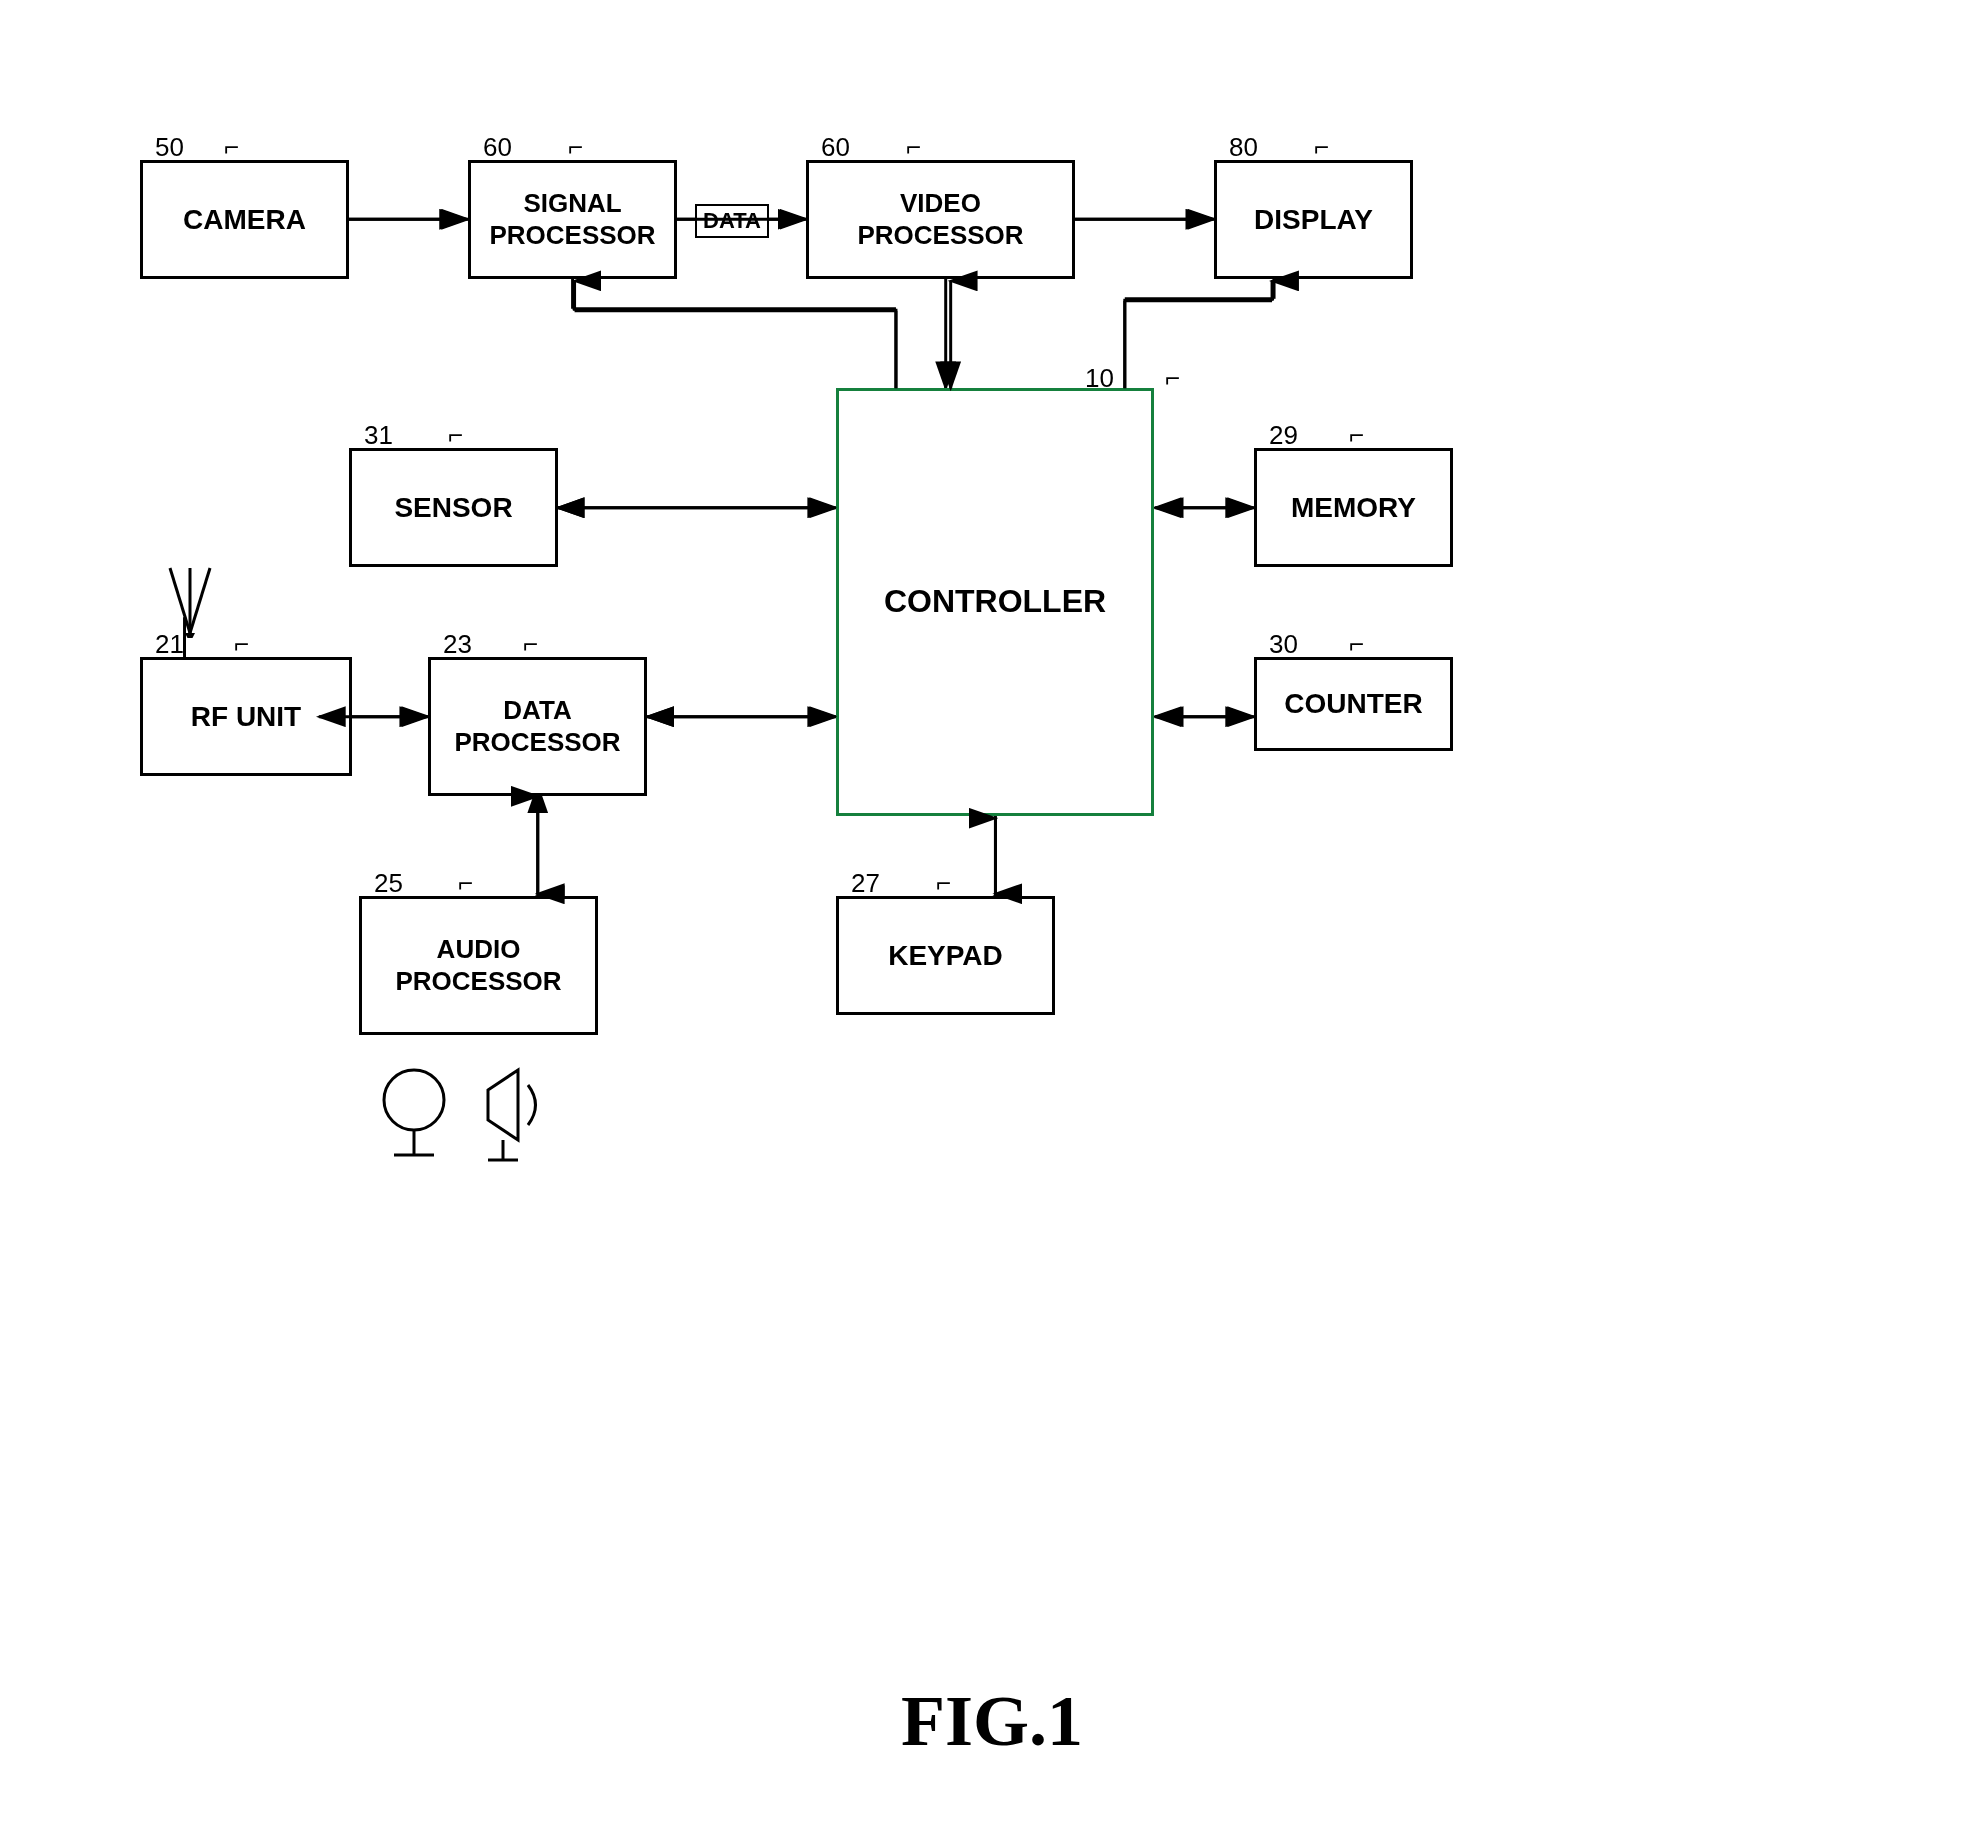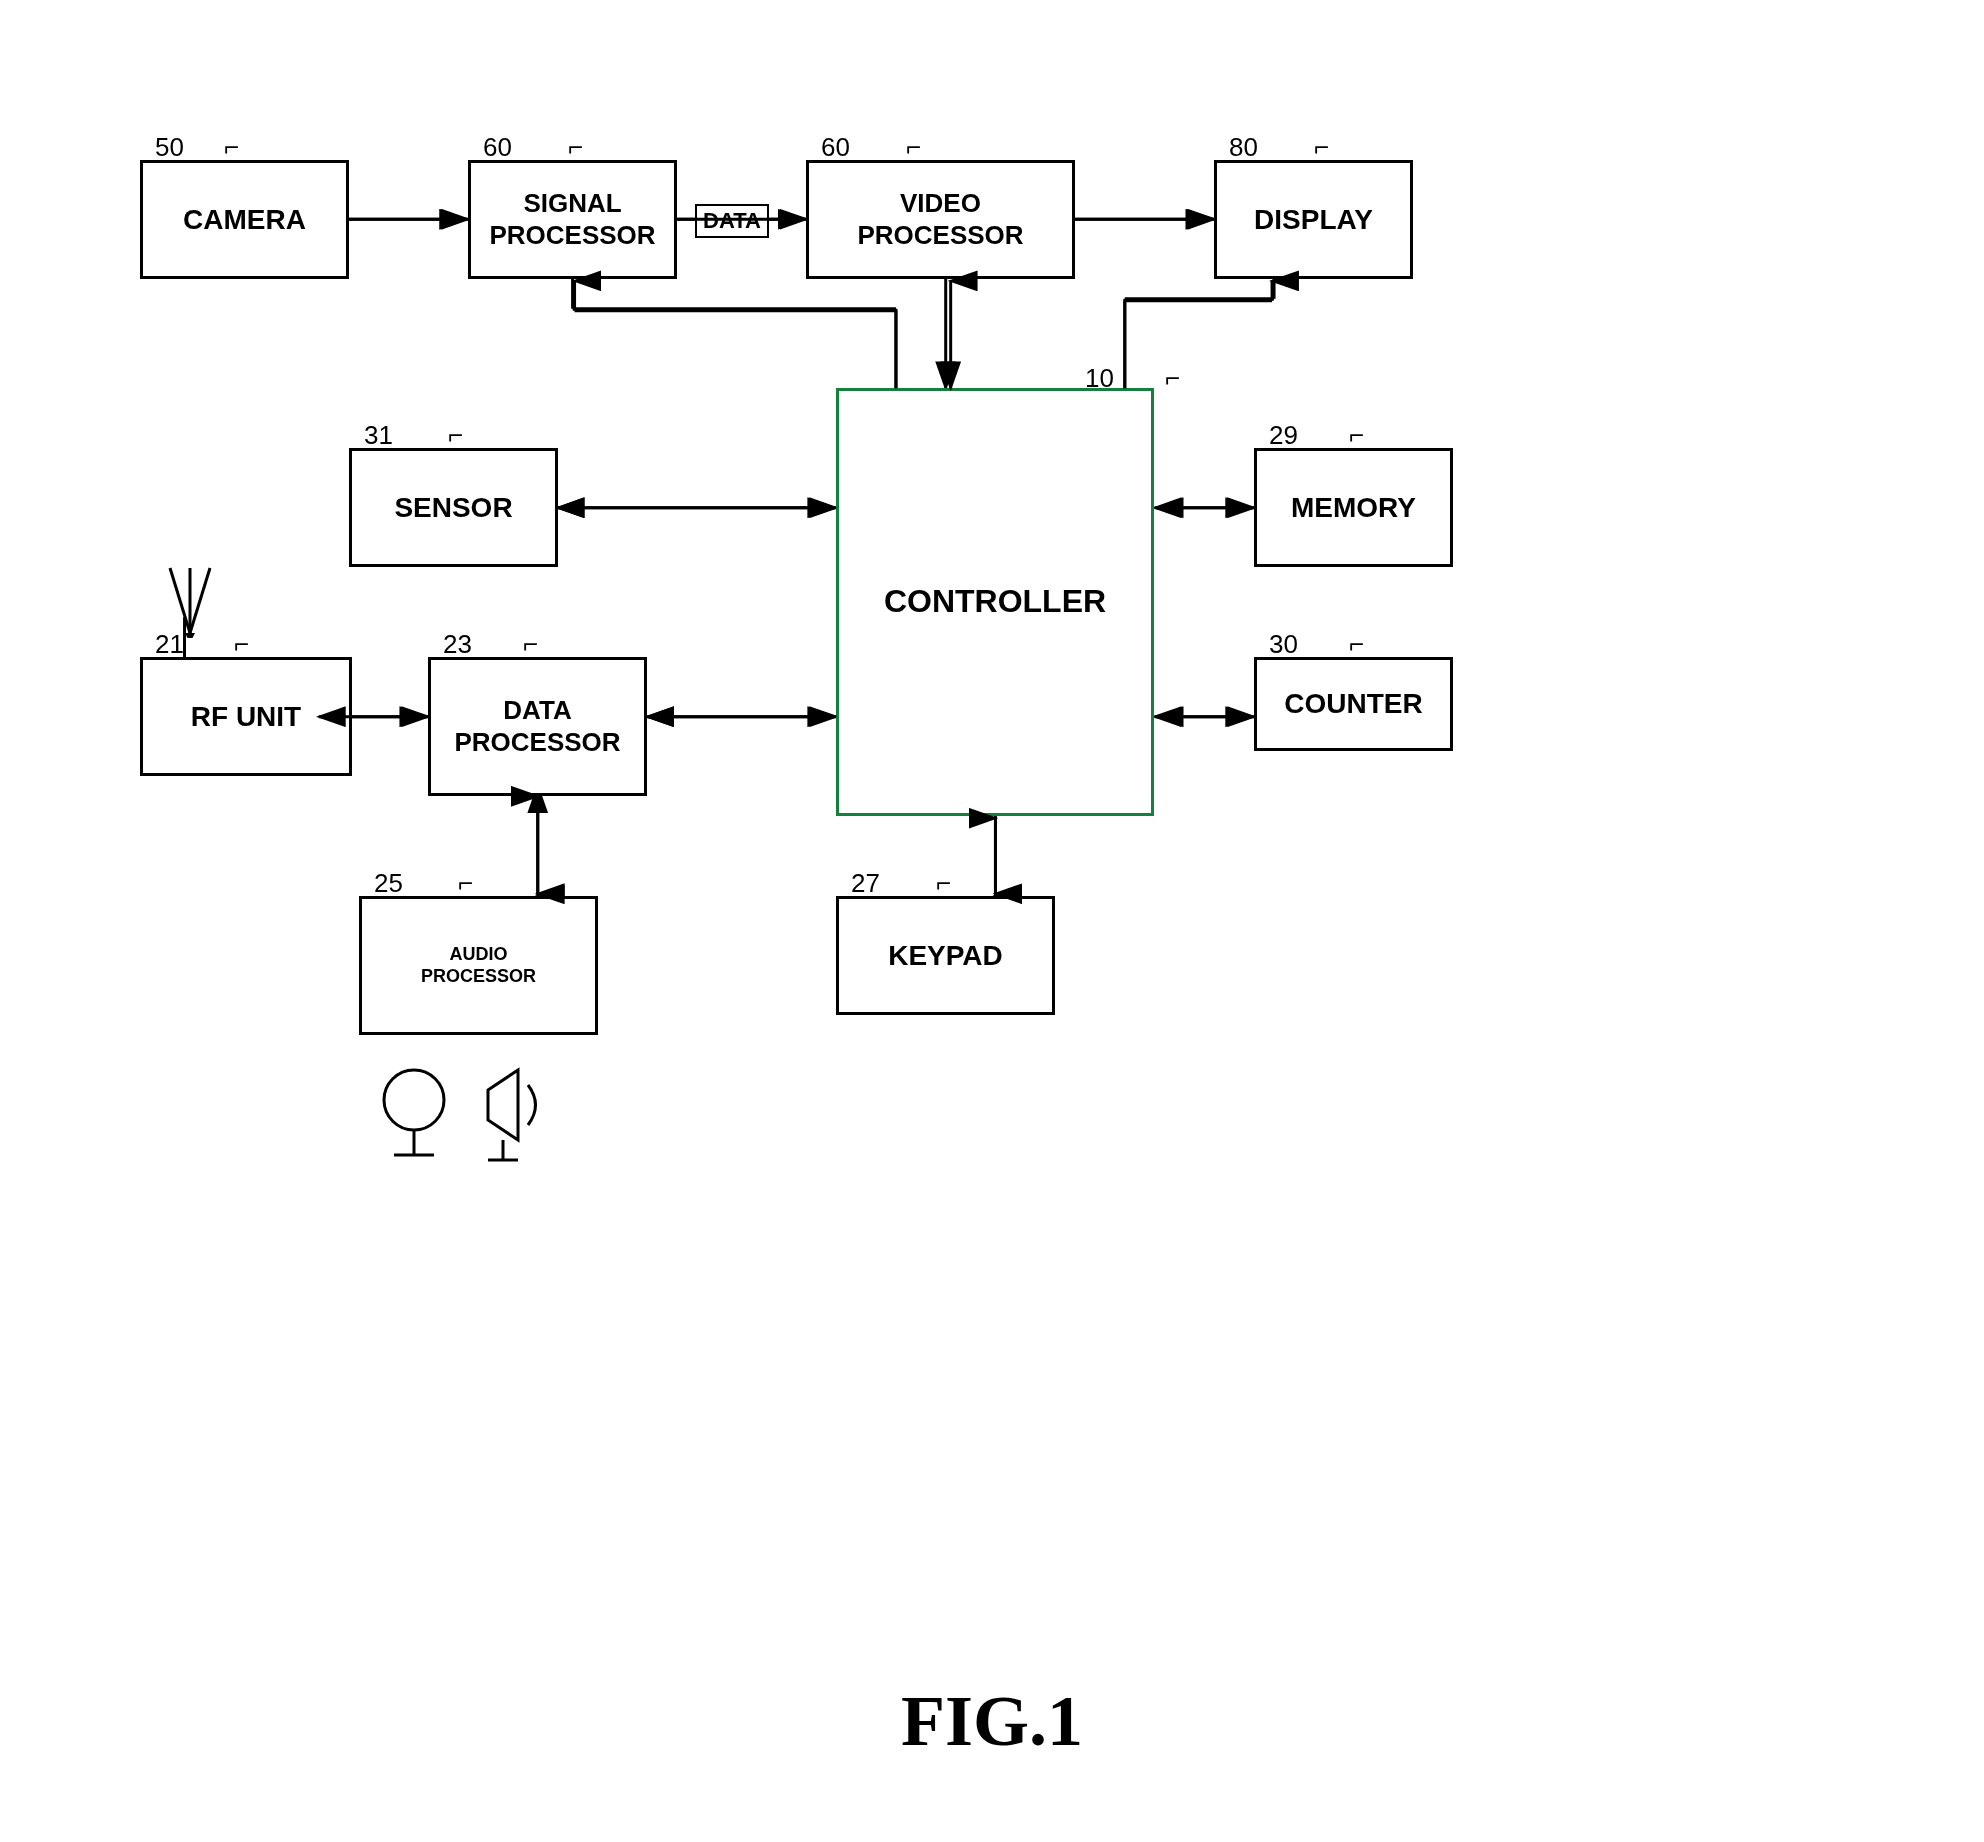--- a/index.html
+++ b/index.html
@@ -200,21 +200,21 @@
   </div>
   <span class="ref-num" style="left:363px; top:569px;">23</span>
   <span style="position:absolute; left:443px; top:569px; font-size:26px;">⌐</span>
 
   <div class="block" style="left:1174px; top:597px; width:199px; height:94px; font-size:28px;">
     <span>COUNTER</span>
   </div>
   <span class="ref-num" style="left:1189px; top:569px;">30</span>
   <span style="position:absolute; left:1269px; top:569px; font-size:26px;">⌐</span>
 
-  <div class="block" style="left:279px; top:836px; width:239px; height:139px; font-size:18px;">
+  <div class="block" style="left:279px; top:836px; width:239px; height:139px; font-size:26px;">
     <span>AUDIO<br>PROCESSOR</span>
   </div>
   <span class="ref-num" style="left:294px; top:808px;">25</span>
   <span style="position:absolute; left:378px; top:808px; font-size:26px;">⌐</span>
 
   <div class="block" style="left:756px; top:836px; width:219px; height:119px; font-size:28px;">
     <span>KEYPAD</span>
   </div>
   <span class="ref-num" style="left:771px; top:808px;">27</span>
   <span style="position:absolute; left:856px; top:808px; font-size:26px;">⌐</span>

